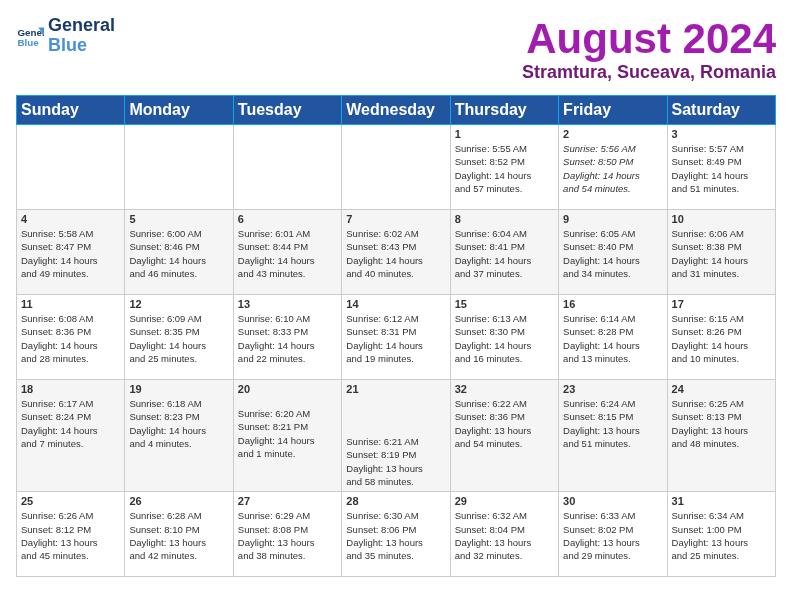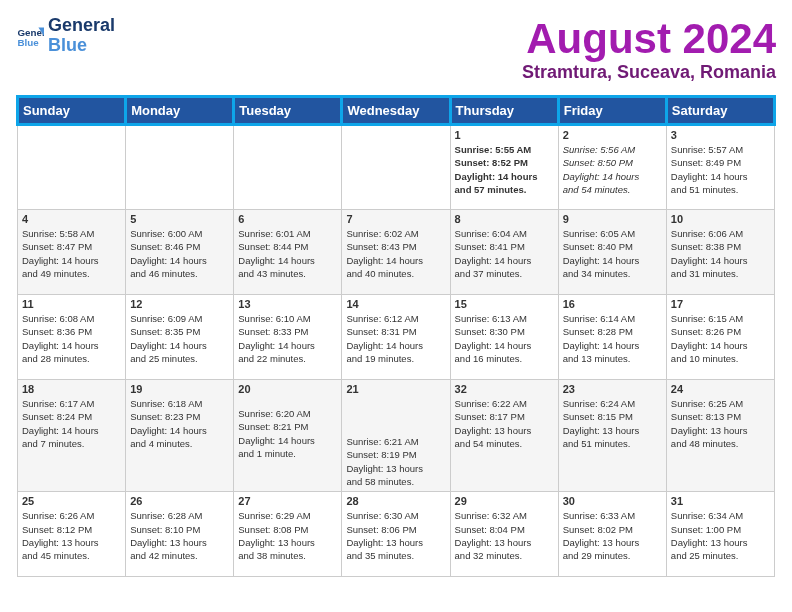--- a/index.html
+++ b/index.html
@@ -49,24 +49,24 @@
       font-weight: bold;
     }
     table {
       width: 100%;
       border-collapse: collapse;
       table-layout: fixed;
     }
     thead tr th {
       background: #2255a0;
       color: #fff;
-      font-size: 13px;
+      font-size: 16px;
       font-weight: bold;
       padding: 5px 4px;
-      border: 3px solid #0ea5e9;
+      border: 1px solid #0ea5e9;
       text-align: left;
     }
     tbody tr td {
       border: 1px solid #ccc;
       vertical-align: top;
       padding: 3px 4px;
       font-size: 10px;
       color: #333;
       height: 85px;
       background: #fff;
@@ -124,21 +124,21 @@
       </tr>
   </thead>
   <tbody id="calendar-body">
   <tr>
         <td class="empty-cell"></td>
         <td class="empty-cell"></td>
         <td class="empty-cell"></td>
         <td class="empty-cell"></td>
         <td>
           <div class="day-number">1</div>
-          <div class="day-detail" style="white-space: pre-line; font-weight: bold;">Sunrise: 5:55 AM
+          <div class="day-detail" style="white-space: pre-line;">Sunrise: 5:55 AM
 Sunset: 8:52 PM
 Daylight: 14 hours
 and 57 minutes.</div>
         </td>
         <td>
           <div class="day-number">2</div>
           <div class="day-detail" style="white-space: pre-line; font-style: italic;">Sunrise: 5:56 AM
 Sunset: 8:50 PM
 Daylight: 14 hours
 and 54 minutes.</div>
@@ -278,21 +278,21 @@
         <td>
           <div class="day-number">21</div>
           <div class="day-detail" style="white-space: pre-line; margin-top: 40px;">Sunrise: 6:21 AM
 Sunset: 8:19 PM
 Daylight: 13 hours
 and 58 minutes.</div>
         </td>
         <td>
           <div class="day-number">32</div>
           <div class="day-detail" style="white-space: pre-line;">Sunrise: 6:22 AM
-Sunset: 8:17 PM
+Sunset: 8:36 PM
 Daylight: 13 hours
 and 54 minutes.</div>
         </td>
         <td>
           <div class="day-number">23</div>
           <div class="day-detail" style="white-space: pre-line;">Sunrise: 6:24 AM
 Sunset: 8:15 PM
 Daylight: 13 hours
 and 51 minutes.</div>
         </td>

